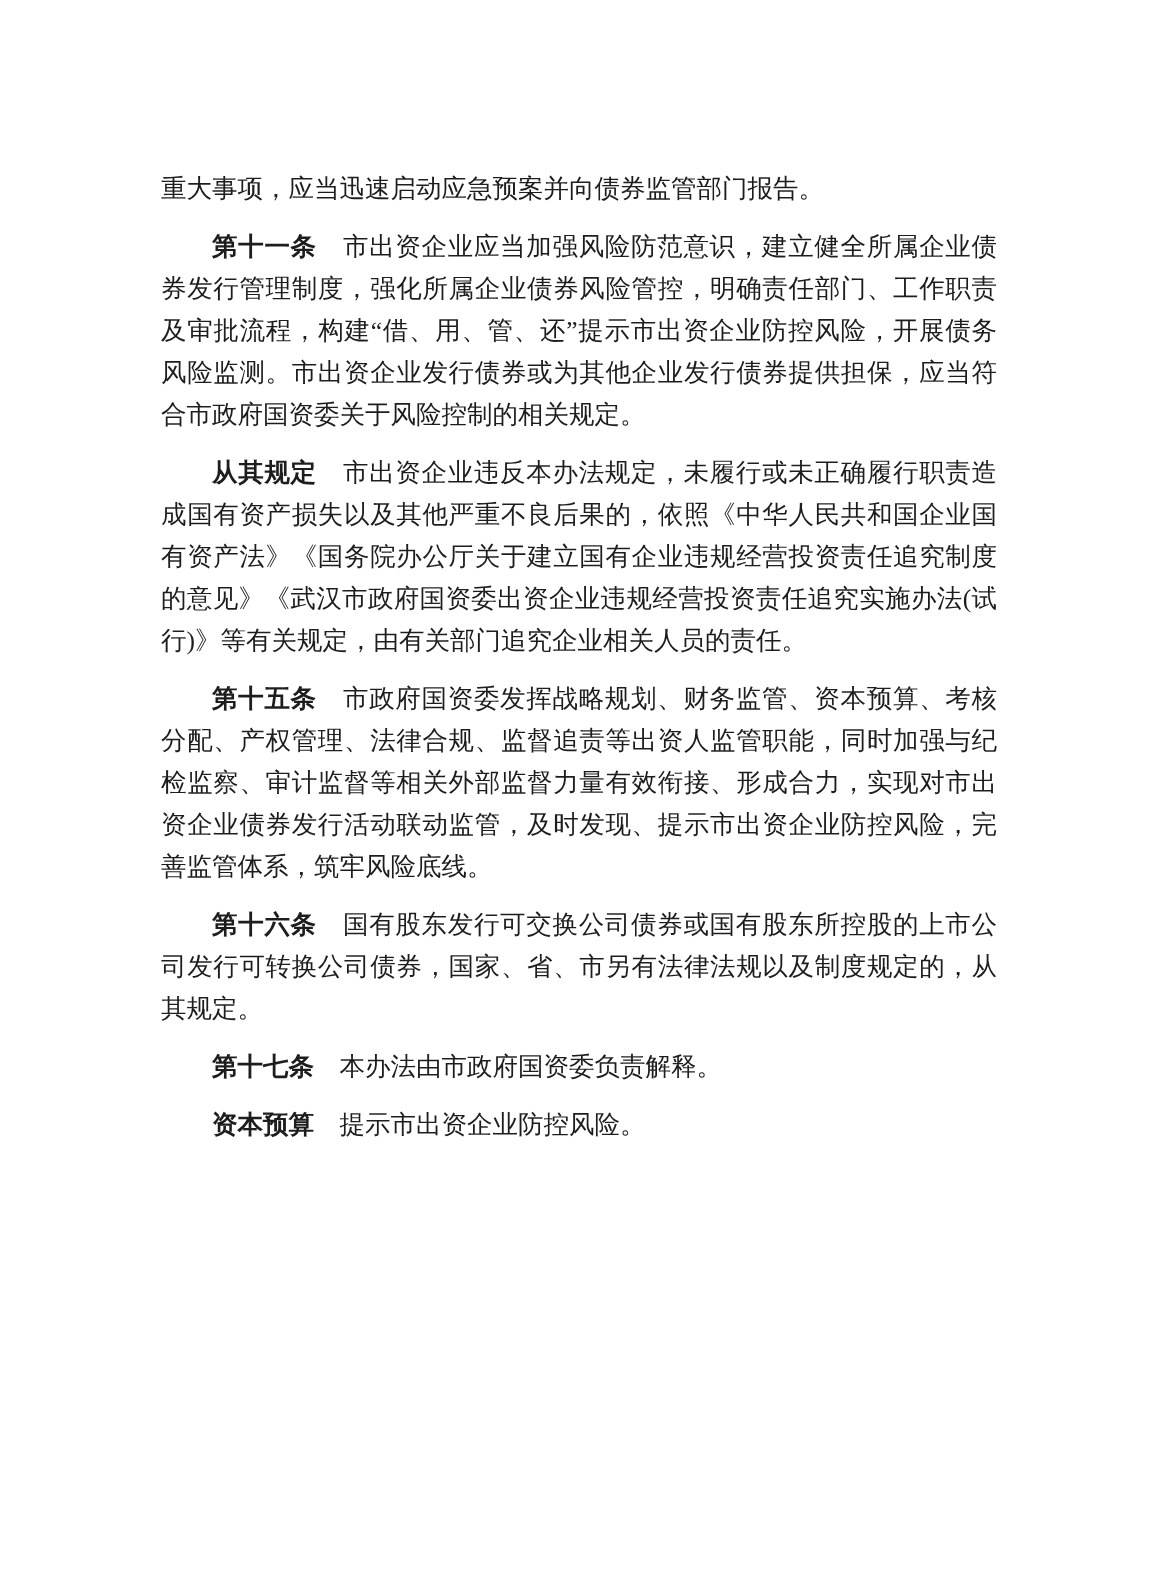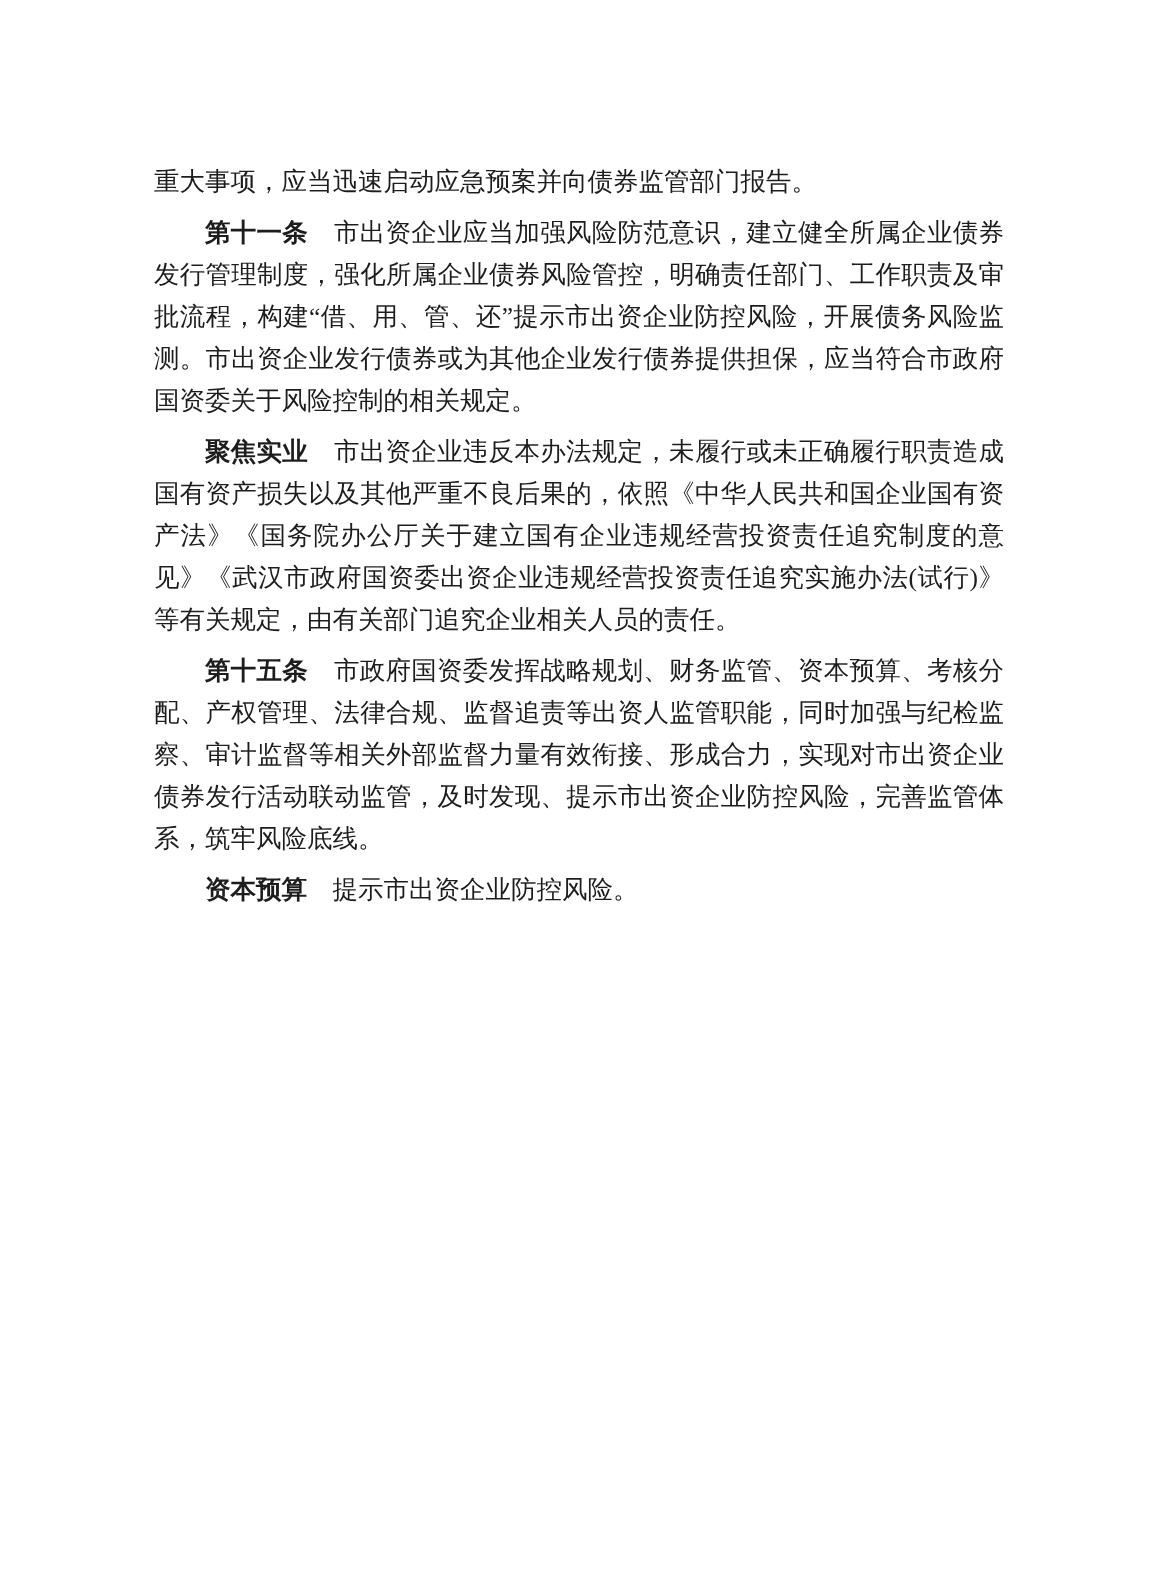--- a/index.html
+++ b/index.html
@@ -24,21 +24,21 @@
     left: 145px;
     top: 152px;
     width: 868px;
     color: #1d1d1d;
     font-size: 25.5px;
     line-height: 42px;
     text-align: justify;
     letter-spacing: 0;
   }
   .para {
-    margin: 9px;
+    margin: 16px;
     padding: 0;
     text-indent: 2em;
   }
   .para.continuation {
     text-indent: 0;
   }
   .art-label {
     font-weight: bold;
   }
 </style>
@@ -47,22 +47,24 @@
 
 <div class="page">
   <div class="text-block" style="color: rgb(29, 29, 29);">
 
     <p class="para continuation"><span class="art-label"></span><span class="art-body">重大事项，应当迅速启动应急预案并向债券监管部门报告。</span></p>
 
     <p class="para"><span class="art-label">第十一条　</span><span class="art-body">市出资企业应当加强风险防范意识，建立健全所属企业债券发行管理制度，强化所属企业债券风险管控，明确责任部门、工作职责及审批流程，构建“借、用、管、还”提示市出资企业防控风险，开展债务风险监测。市出资企业发行债券或为其他企业发行债券提供担保，应当符合市政府国资委关于风险控制的相关规定。</span></p>
 
 
 
-    <p class="para"><span class="art-label">聚焦实业　</span><span class="art-body">市出资企业违反本办法规定，未履行或未正确履行职责造成国有资产损失以及其他严重不良后果的，依照《中华人民共和国企业国有资产法》《国务院办公厅关于建立国有企业违规经营投资责任追究制度的意见》《武汉市政府国资委出资企业违规经营投资责任追究实施办法(试行)》等有关规定，由有关部门追究企业相关人员的责任。</span></p>
+    <p class="para"><span class="art-label">从其规定　</span><span class="art-body">市出资企业违反本办法规定，未履行或未正确履行职责造成国有资产损失以及其他严重不良后果的，依照《中华人民共和国企业国有资产法》《国务院办公厅关于建立国有企业违规经营投资责任追究制度的意见》《武汉市政府国资委出资企业违规经营投资责任追究实施办法(试行)》等有关规定，由有关部门追究企业相关人员的责任。</span></p>
 
     <p class="para"><span class="art-label">第十五条　</span><span class="art-body">市政府国资委发挥战略规划、财务监管、资本预算、考核分配、产权管理、法律合规、监督追责等出资人监管职能，同时加强与纪检监察、审计监督等相关外部监督力量有效衔接、形成合力，实现对市出资企业债券发行活动联动监管，及时发现、提示市出资企业防控风险，完善监管体系，筑牢风险底线。</span></p>
 
+    <p class="para"><span class="art-label">第十六条　</span><span class="art-body">国有股东发行可交换公司债券或国有股东所控股的上市公司发行可转换公司债券，国家、省、市另有法律法规以及制度规定的，从其规定。</span></p>
 
+    <p class="para"><span class="art-label">第十七条　</span><span class="art-body">本办法由市政府国资委负责解释。</span></p>
 
     <p class="para"><span class="art-label">资本预算　</span><span class="art-body">提示市出资企业防控风险。</span></p>
 
   </div>
 </div>
 
 </body></html>

